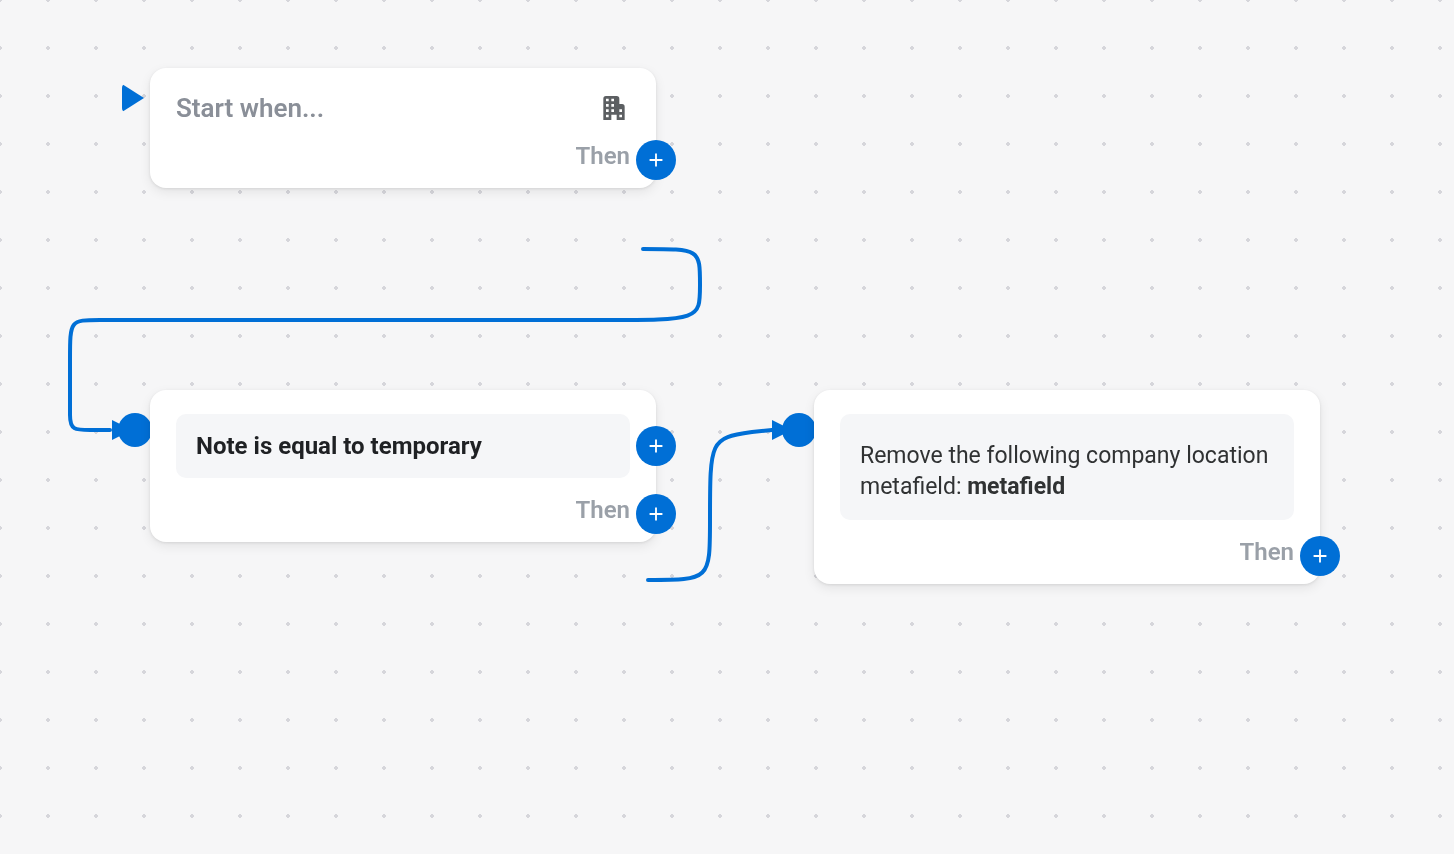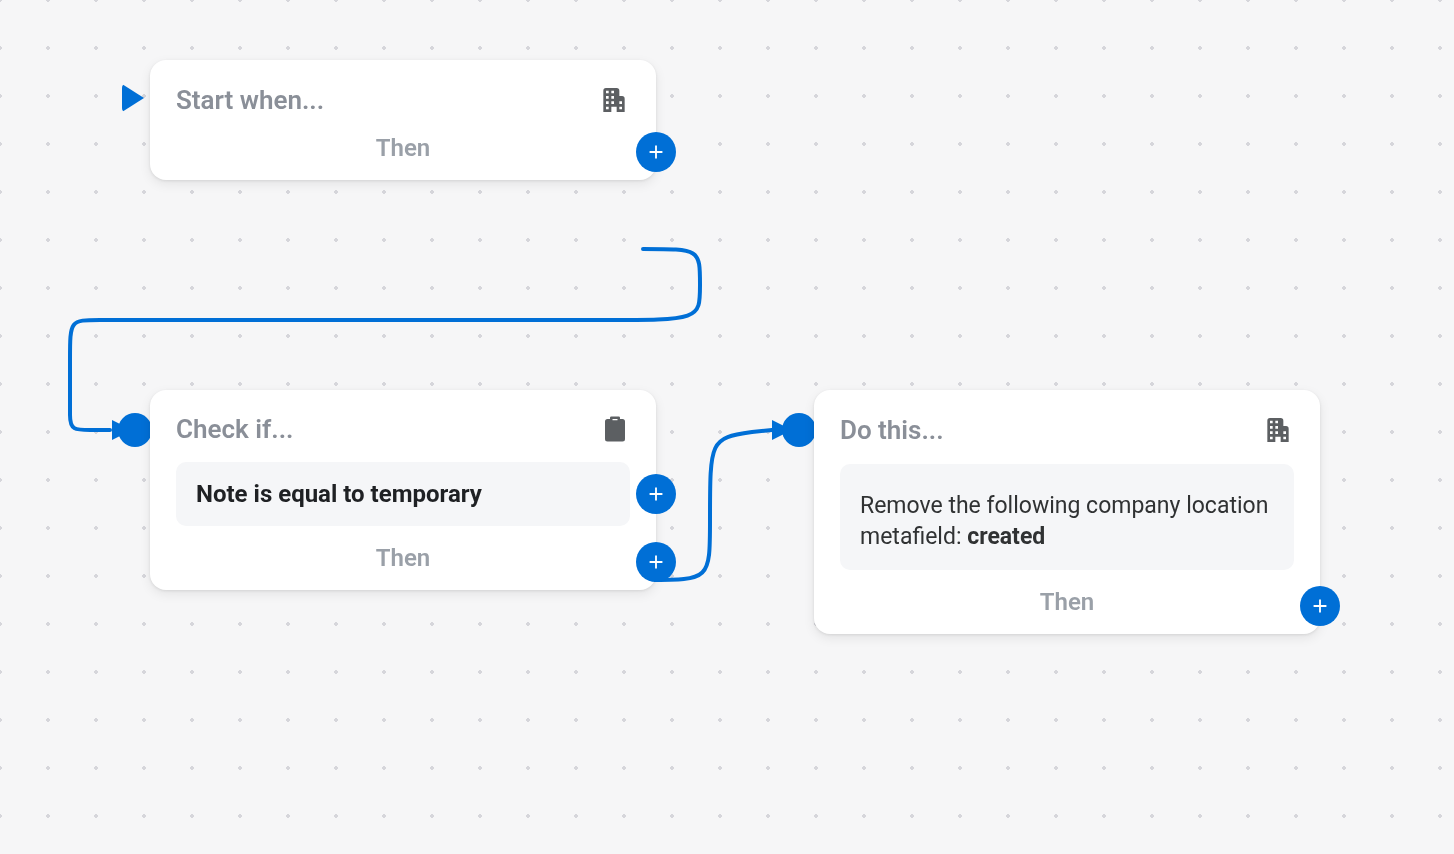--- a/index.html
+++ b/index.html
@@ -36,21 +36,21 @@
     background: #f5f6f8;
     border-radius: 10px;
     padding: 18px 20px;
   }
   .content-bold { font-size: 26px; font-weight: 700; color: #1a1c1d; line-height:1.25; }
   .content-plain { font-size: 24px; font-weight: 700; color: #1f2124; }
   .content-sub { font-size: 23px; color: #303233; line-height:1.35; margin-top:8px;}
   .content-sub b { font-weight:700; }
 
   .branch-row {
-    display: flex; align-items: center; justify-content: center;
+    display: flex; align-items: center; justify-content: flex-end;
     gap: 14px; margin-top: 18px;
   }
   .branch-label { font-size: 24px; font-weight: 600; color: #9aa0a8; }
 
   .plus-btn {
     width: 40px; height: 40px; border-radius: 50%;
     background: #006fd6; display:flex; align-items:center; justify-content:center;
     cursor: pointer; flex-shrink: 0;
   }
   .plus-btn.offset { position: absolute; }
@@ -82,21 +82,21 @@
 
     <path class="conn-path" d="M 643 249 C 700 249, 700 249, 700 285 C 700 320, 700 320, 600 320 L 100 320 C 70 320, 70 320, 70 360 L 70 415 C 70 430, 75 430, 90 430 L 110 430"></path>
     <polygon class="arrowhead" points="112,420 132,430 112,440"></polygon>
 
     <path class="conn-path" d="M 648 580 C 710 580, 710 580, 710 520 C 710 440, 710 438, 752 432 L 772 430"></path>
     <polygon class="arrowhead" points="772,420 792,430 772,440"></polygon>
   </svg>
 
   <div class="play-tri" style="left:122px; top:84px;"></div>
 
-  <div class="card" style="left:150px; top:60px; width:506px;">
+  <div class="card" style="left:150px; top:68px; width:506px;">
     <div class="card-head">
       <div class="card-title">Start when...</div>
       <div class="head-icon">
         <svg width="32" height="32" viewBox="0 0 24 24">
             <path fill="currentColor" d="M4 21V5a2 2 0 0 1 2-2h8a2 2 0 0 1 2 2v4h2a2 2 0 0 1 2 2v10h-6v-4h-4v4H4Zm2-2h2v-2H6v2Zm0-4h2v-2H6v2Zm0-4h2V9H6v2Zm0-4h2V5H6v2Zm4 8h2v-2h-2v2Zm0-4h2V9h-2v2Zm0-4h2V5h-2v2Zm6 12h2v-2h-2v2Zm0-4h2v-2h-2v2Z"></path>
           </svg>
       </div>
     </div>
     <div class="branch-row">
       <span class="branch-label">Then</span>
@@ -104,28 +104,20 @@
     <div class="plus-btn offset" style="right:-20px; bottom:8px;">
       <svg width="22" height="22" viewBox="0 0 24 24">
           <path fill="#fff" d="M11 5h2v6h6v2h-6v6h-2v-6H5v-2h6z"></path>
         </svg>
     </div>
   </div>
 
   <div class="node-dot" style="left:118px; top:413px;"></div>
 
   <div class="card" style="left:150px; top:390px; width:506px;">
-    <div class="card-head">
-      <div class="card-title">Check if...</div>
-      <div class="head-icon">
-        <svg width="30" height="30" viewBox="0 0 24 24">
-            <path fill="currentColor" d="M9 2h6a1 1 0 0 1 1 1v1h2a2 2 0 0 1 2 2v14a2 2 0 0 1-2 2H6a2 2 0 0 1-2-2V6a2 2 0 0 1 2-2h2V3a1 1 0 0 1 1-1Zm1 2v1h4V4h-4Zm.5 12.5L7 15l1.4-1.4 2.1 2.1 4.1-4.1L16 13l-5.5 5.5Z"></path>
-          </svg>
-      </div>
-    </div>
     <div class="content-box">
       <div class="content-plain">Note is equal to temporary</div>
     </div>
     <div class="branch-row">
       <span class="branch-label">Then</span>
     </div>
     <div class="plus-btn offset" style="right:-20px; bottom:76px;">
       <svg width="22" height="22" viewBox="0 0 24 24">
           <path fill="#fff" d="M11 5h2v6h6v2h-6v6h-2v-6H5v-2h6z"></path>
         </svg>
@@ -133,31 +125,23 @@
     <div class="plus-btn offset" style="right:-20px; bottom:8px;">
       <svg width="22" height="22" viewBox="0 0 24 24">
           <path fill="#fff" d="M11 5h2v6h6v2h-6v6h-2v-6H5v-2h6z"></path>
         </svg>
     </div>
   </div>
 
   <div class="node-dot" style="left:782px; top:413px;"></div>
 
   <div class="card" style="left:814px; top:390px; width:506px;">
-    <div class="card-head">
-      <div class="card-title">Do this...</div>
-      <div class="head-icon">
-        <svg width="32" height="32" viewBox="0 0 24 24">
-            <path fill="currentColor" d="M4 21V5a2 2 0 0 1 2-2h8a2 2 0 0 1 2 2v4h2a2 2 0 0 1 2 2v10h-6v-4h-4v4H4Zm2-2h2v-2H6v2Zm0-4h2v-2H6v2Zm0-4h2V9H6v2Zm0-4h2V5H6v2Zm4 8h2v-2h-2v2Zm0-4h2V9h-2v2Zm0-4h2V5h-2v2Zm6 12h2v-2h-2v2Zm0-4h2v-2h-2v2Z"></path>
-          </svg>
-      </div>
-    </div>
     <div class="content-box">
       <div class="content-sub">
-        <span>Remove the following company location metafield: </span><b>created</b>
+        <span>Remove the following company location metafield: </span><b>metafield</b>
       </div>
     </div>
     <div class="branch-row">
       <span class="branch-label">Then</span>
     </div>
     <div class="plus-btn offset" style="right:-20px; bottom:8px;">
       <svg width="22" height="22" viewBox="0 0 24 24">
           <path fill="#fff" d="M11 5h2v6h6v2h-6v6h-2v-6H5v-2h6z"></path>
         </svg>
     </div>

